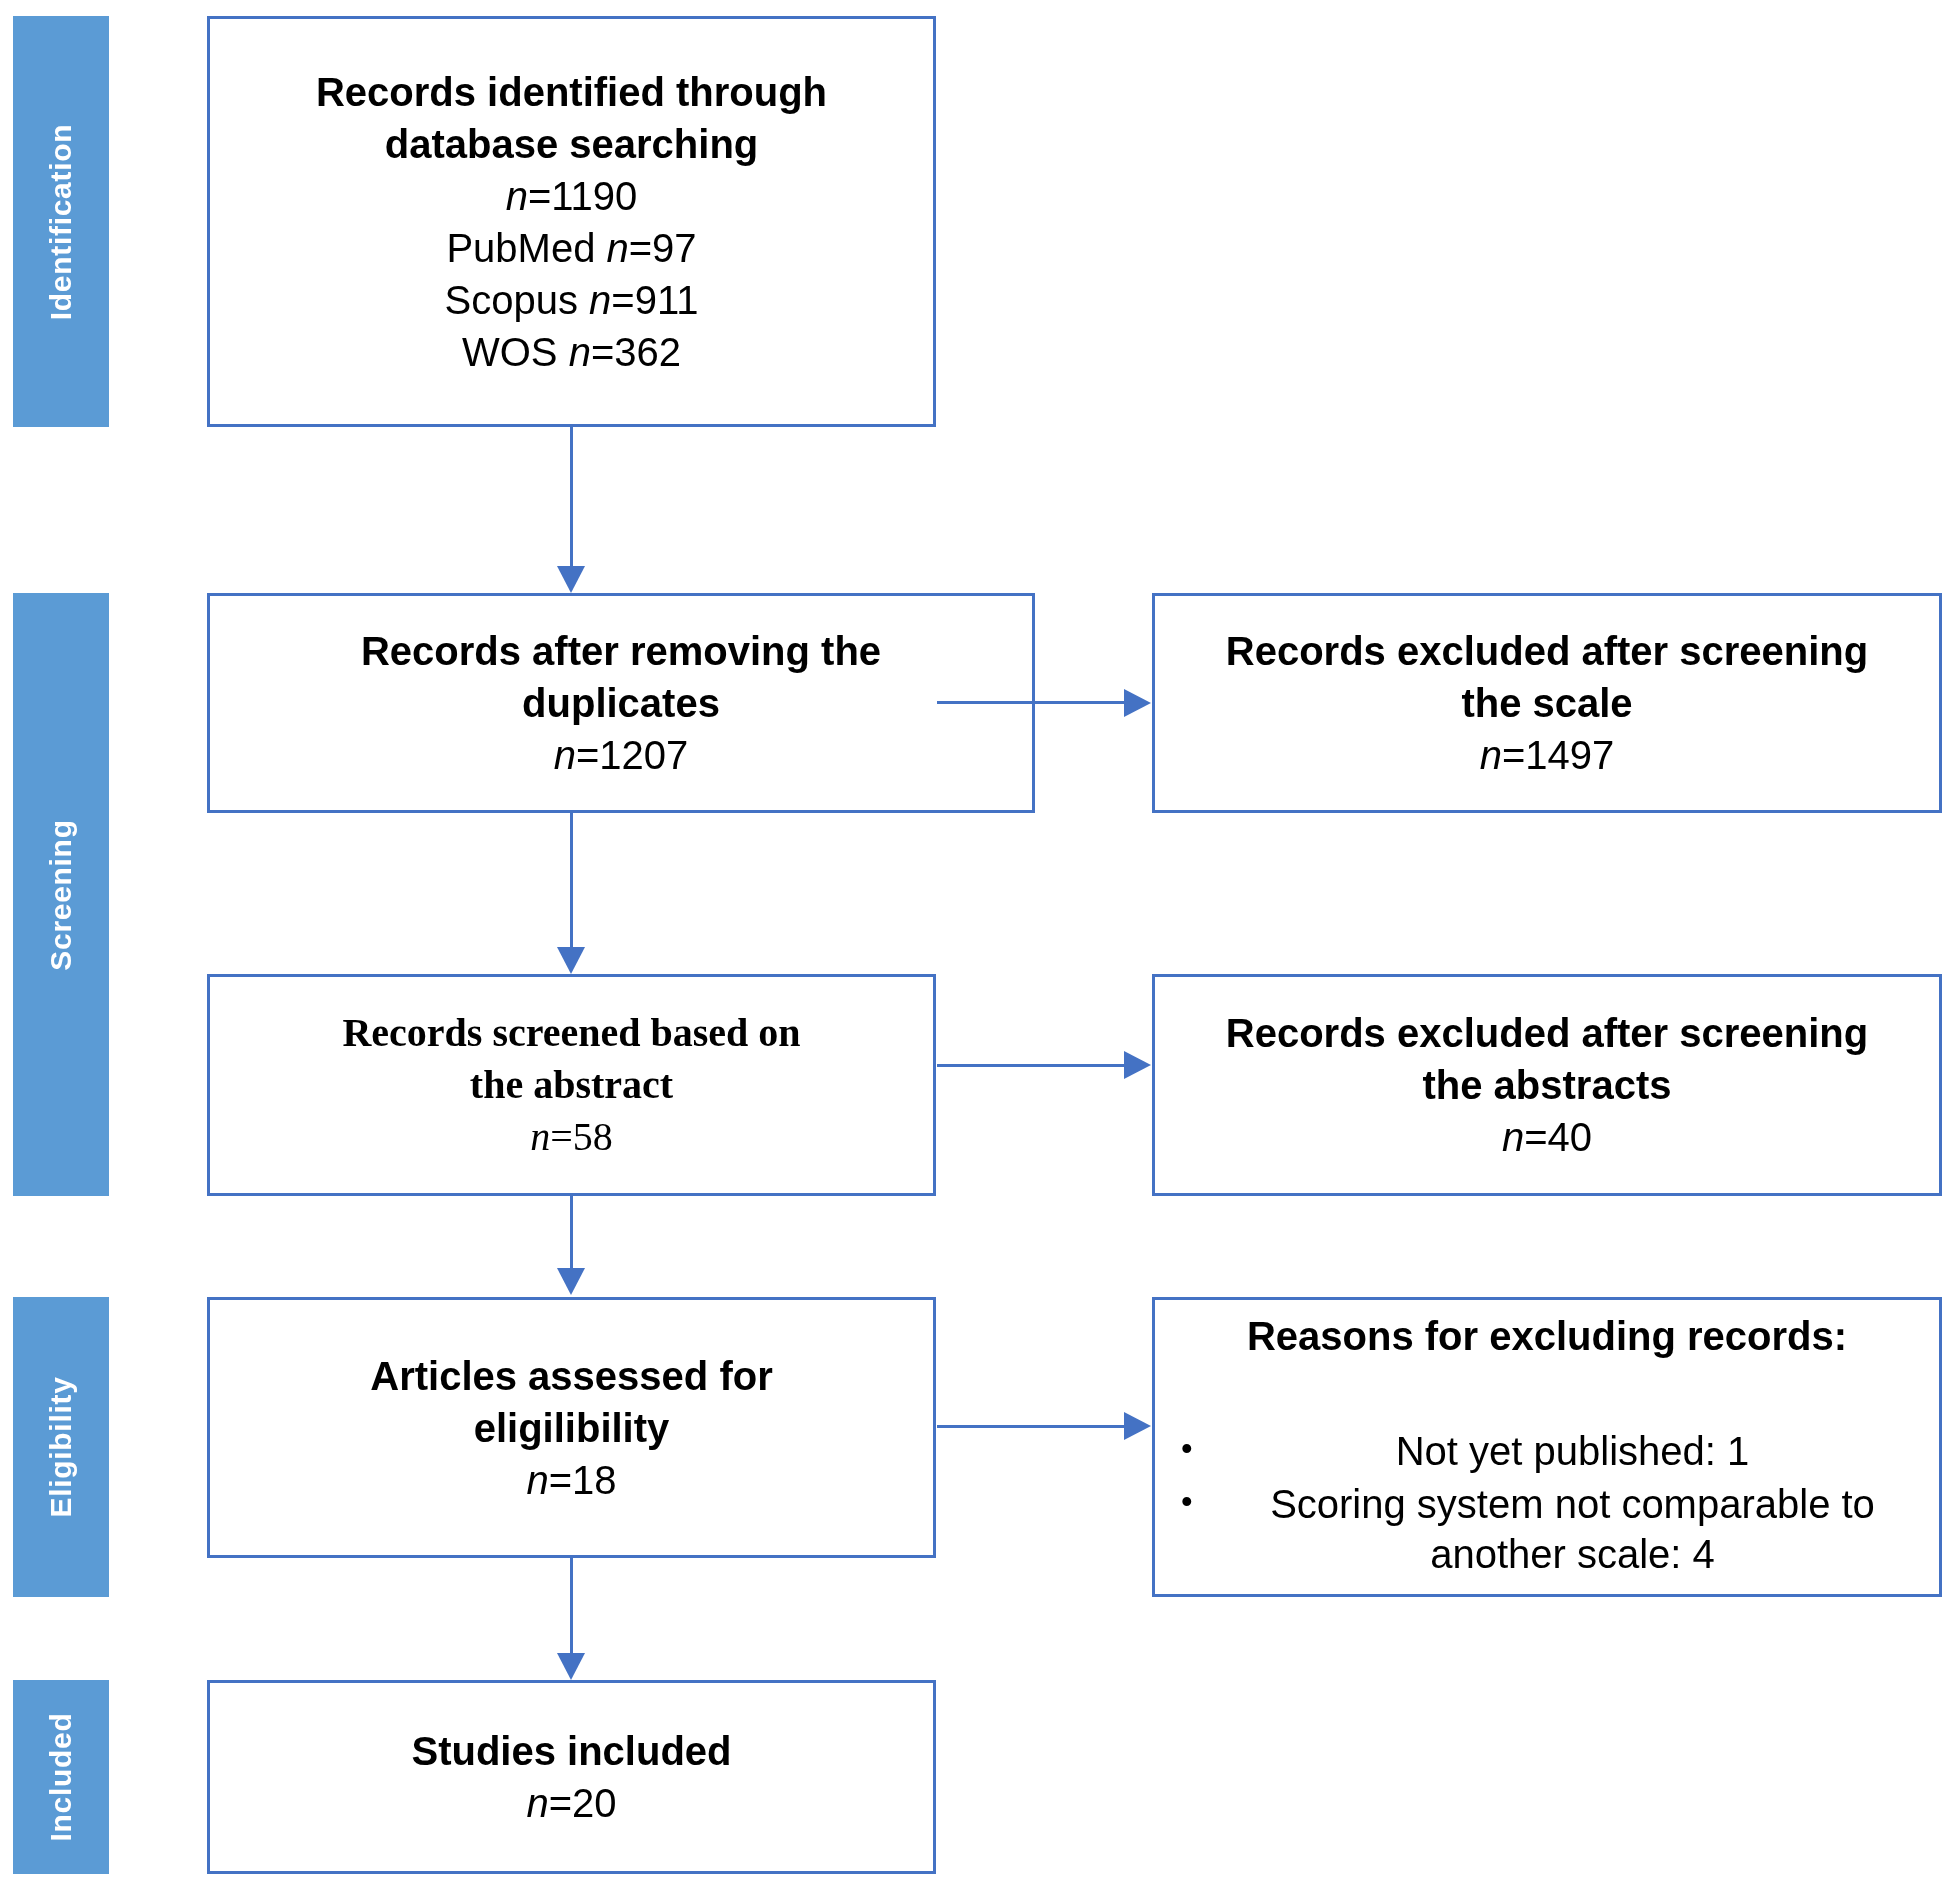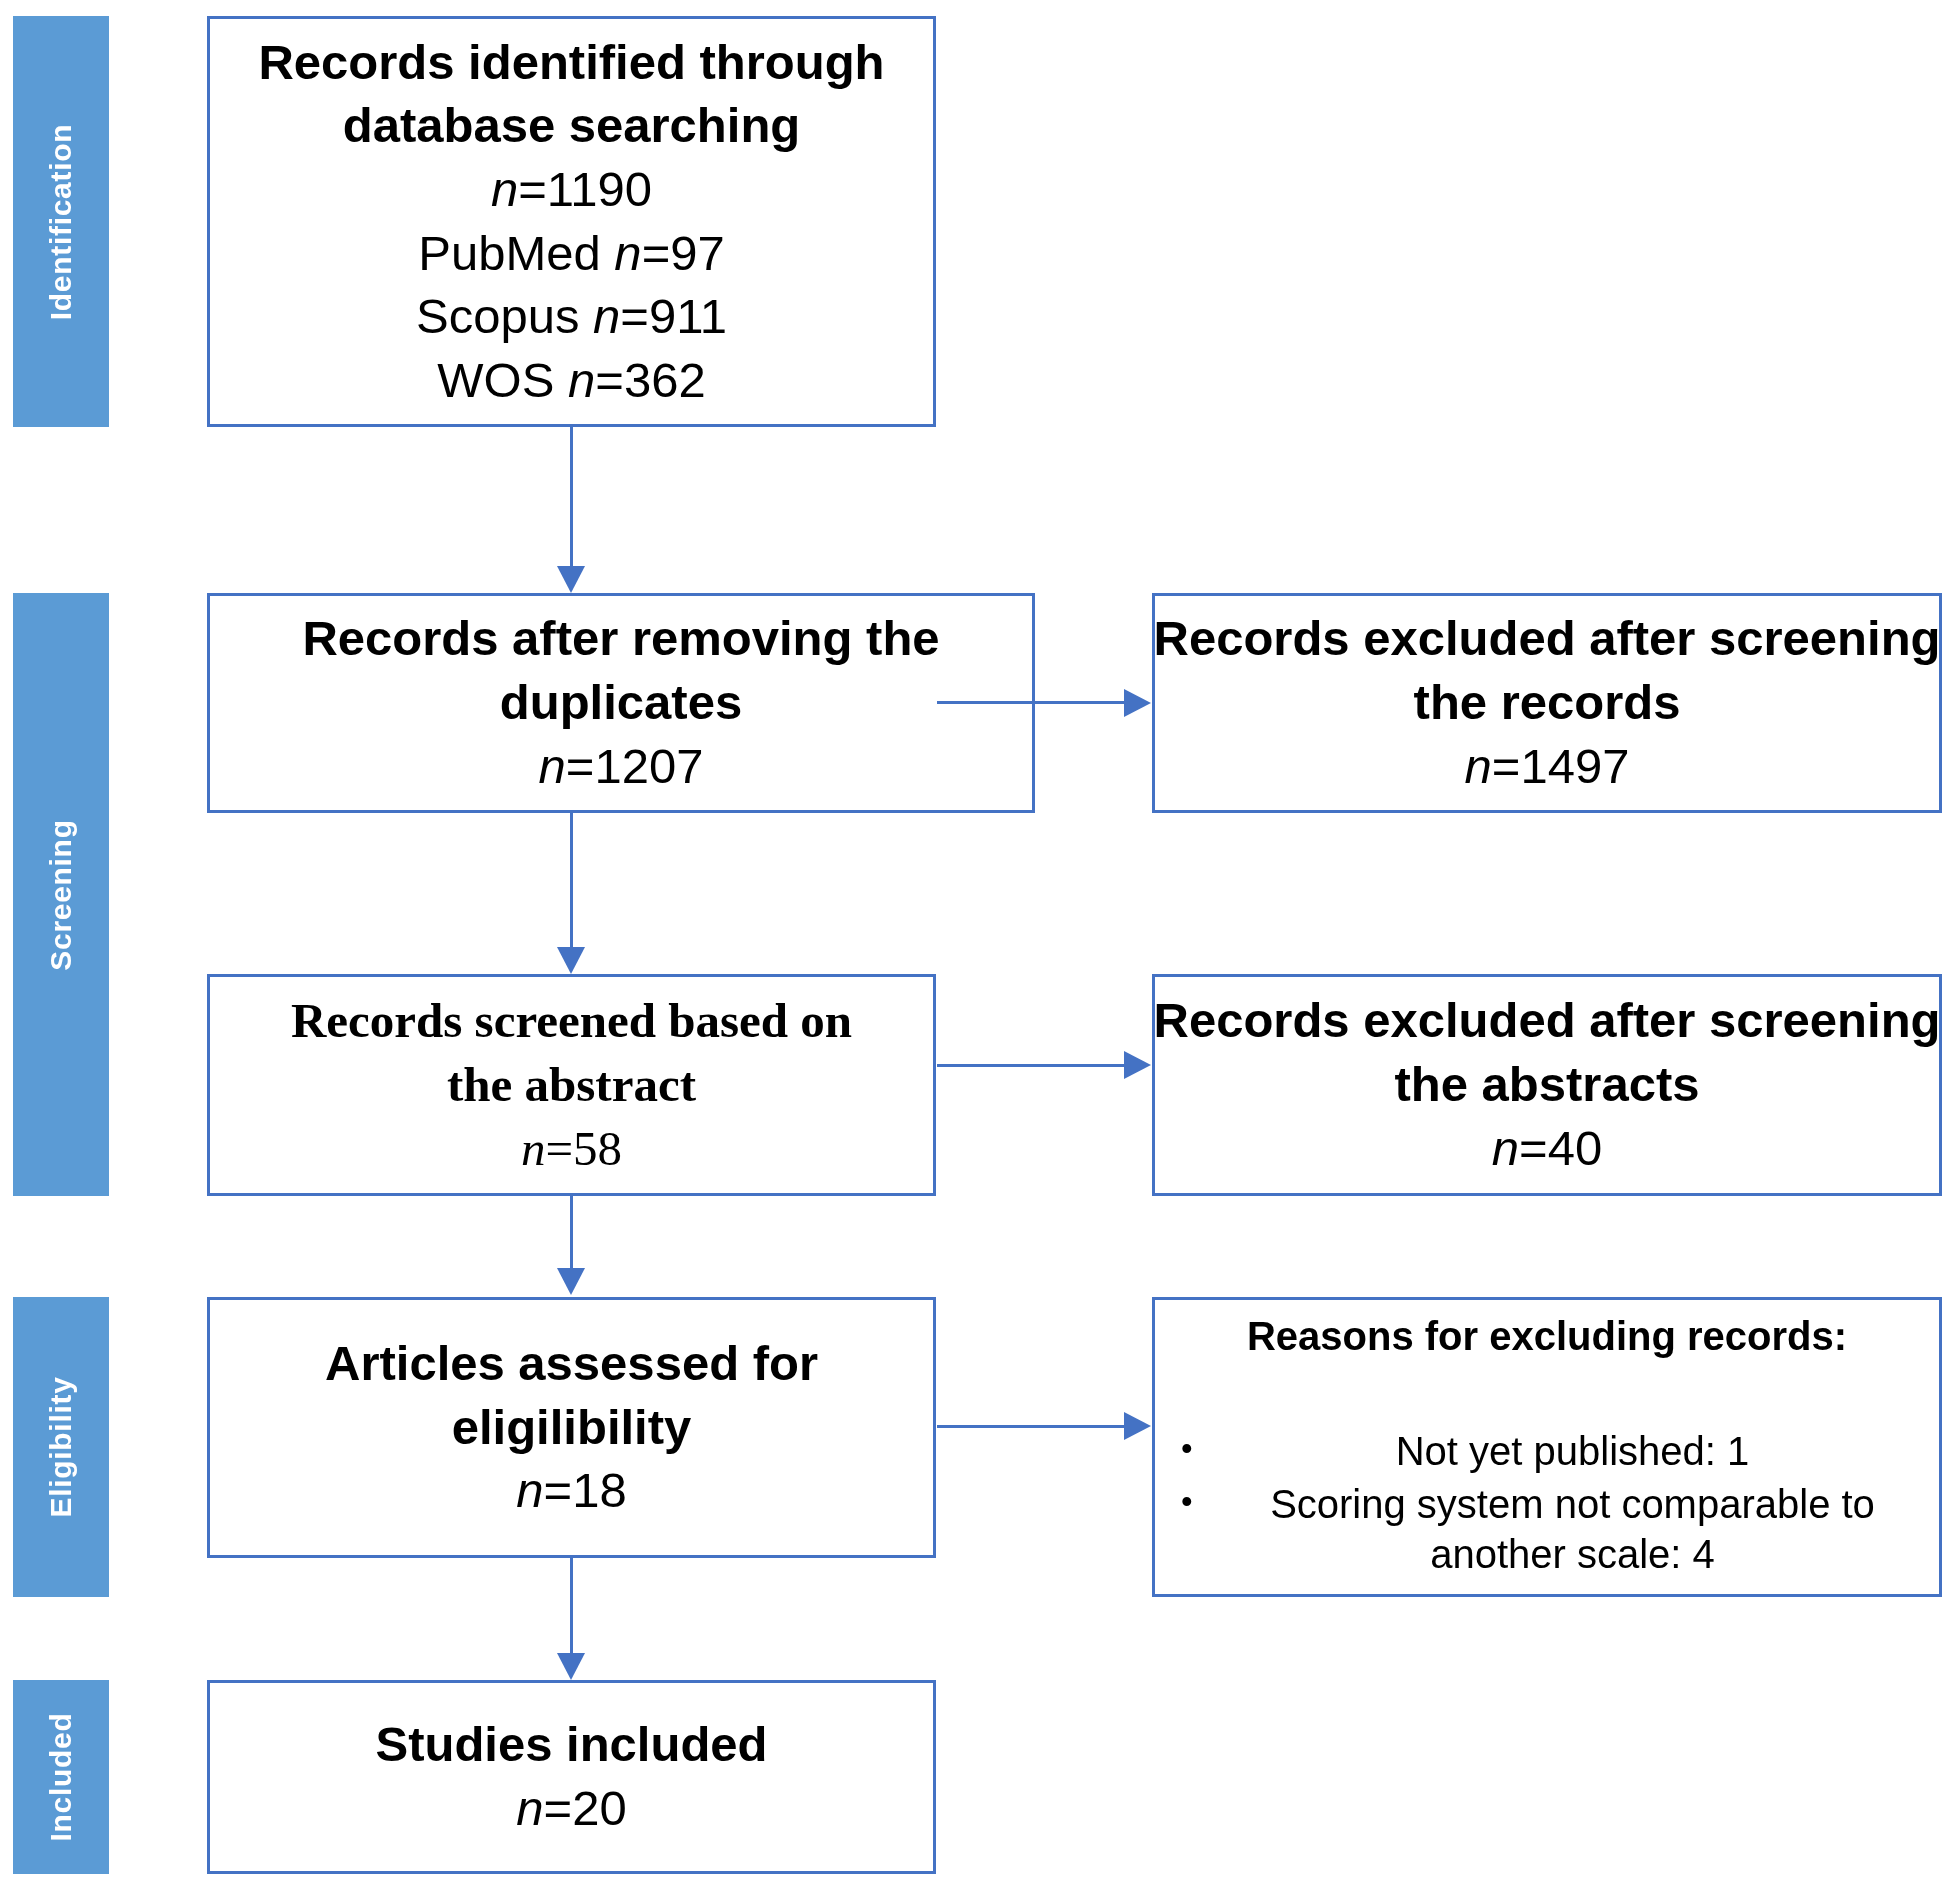--- a/index.html
+++ b/index.html
@@ -45,21 +45,21 @@
     border: 3.3px solid #4472C4;
     display: flex;
     flex-direction: column;
     align-items: center;
     justify-content: center;
     text-align: center;
     padding: 6.5px 17px;
   }
   .flow-box .line {
     color: #000000;
-    font-size: 49px;
+    font-size: 40px;
     line-height: 1.30;
     white-space: nowrap;
   }
   .flow-box .line.bold {
     font-weight: bold;
   }
   .nvar {
     font-style: italic;
   }
 
@@ -164,21 +164,21 @@
     <div class="line bold">Records after removing the</div>
     <div class="line bold">duplicates</div>
     <div class="line"><span class="nvar">n</span><span>=1207</span></div>
   </div>
 
   <div class="h-line" style="left:937px; top:701px; width:189px; height:3.3px;"></div>
   <div class="h-arrow" style="left:1124px; top:689px;"></div>
 
   <div class="flow-box" style="left:1152px; top:593px; width:790px; height:220px;">
     <div class="line bold">Records excluded after screening</div>
-    <div class="line bold">the records</div>
+    <div class="line bold">the scale</div>
     <div class="line"><span class="nvar">n</span><span>=1497</span></div>
   </div>
 
   <div class="v-line" style="left:570px; top:813px; width:3.3px; height:137px;"></div>
   <div class="v-arrow" style="left:557px; top:947px;"></div>
 
   <div class="flow-box" style="left:207px; top:974px; width:729px; height:222px;font-family:Liberation Serif, serif;">
     <div class="line bold">Records screened based on</div>
     <div class="line bold">the abstract</div>
     <div class="line"><span class="nvar">n</span><span>=58</span></div>

